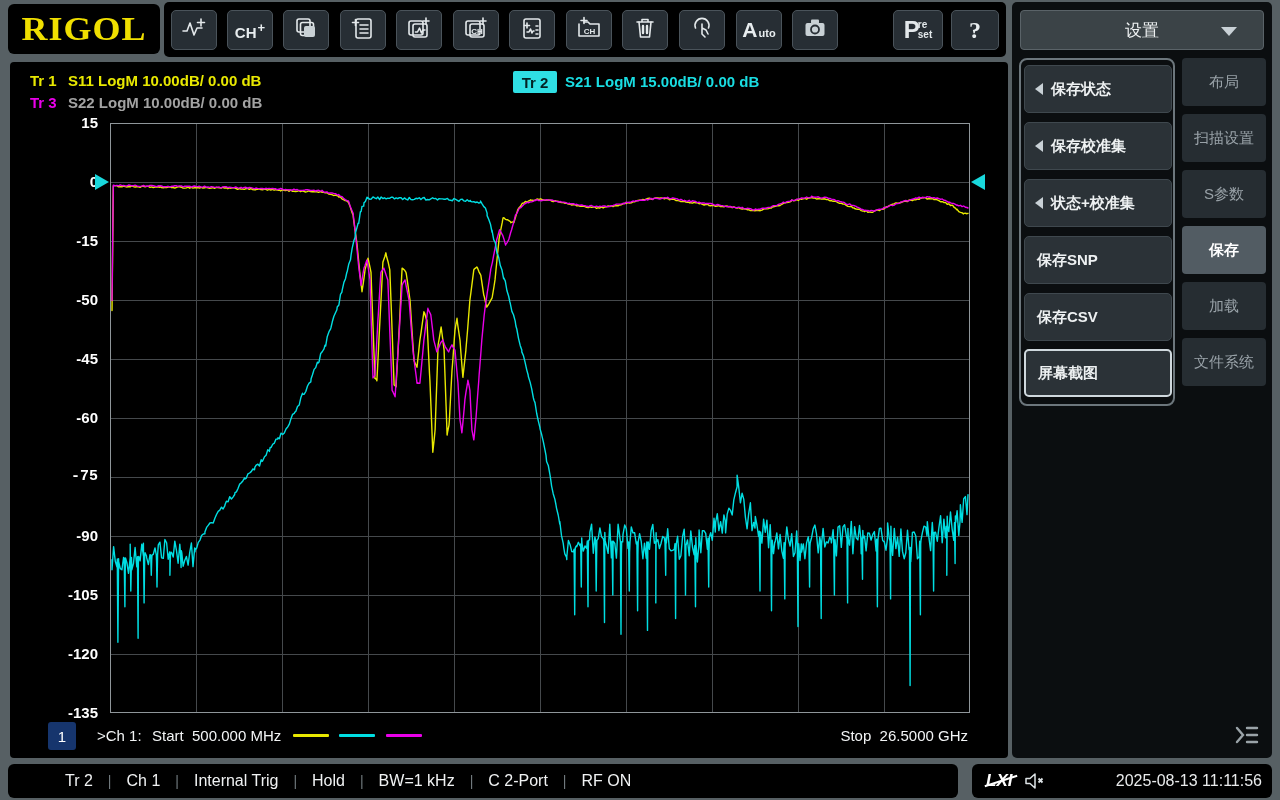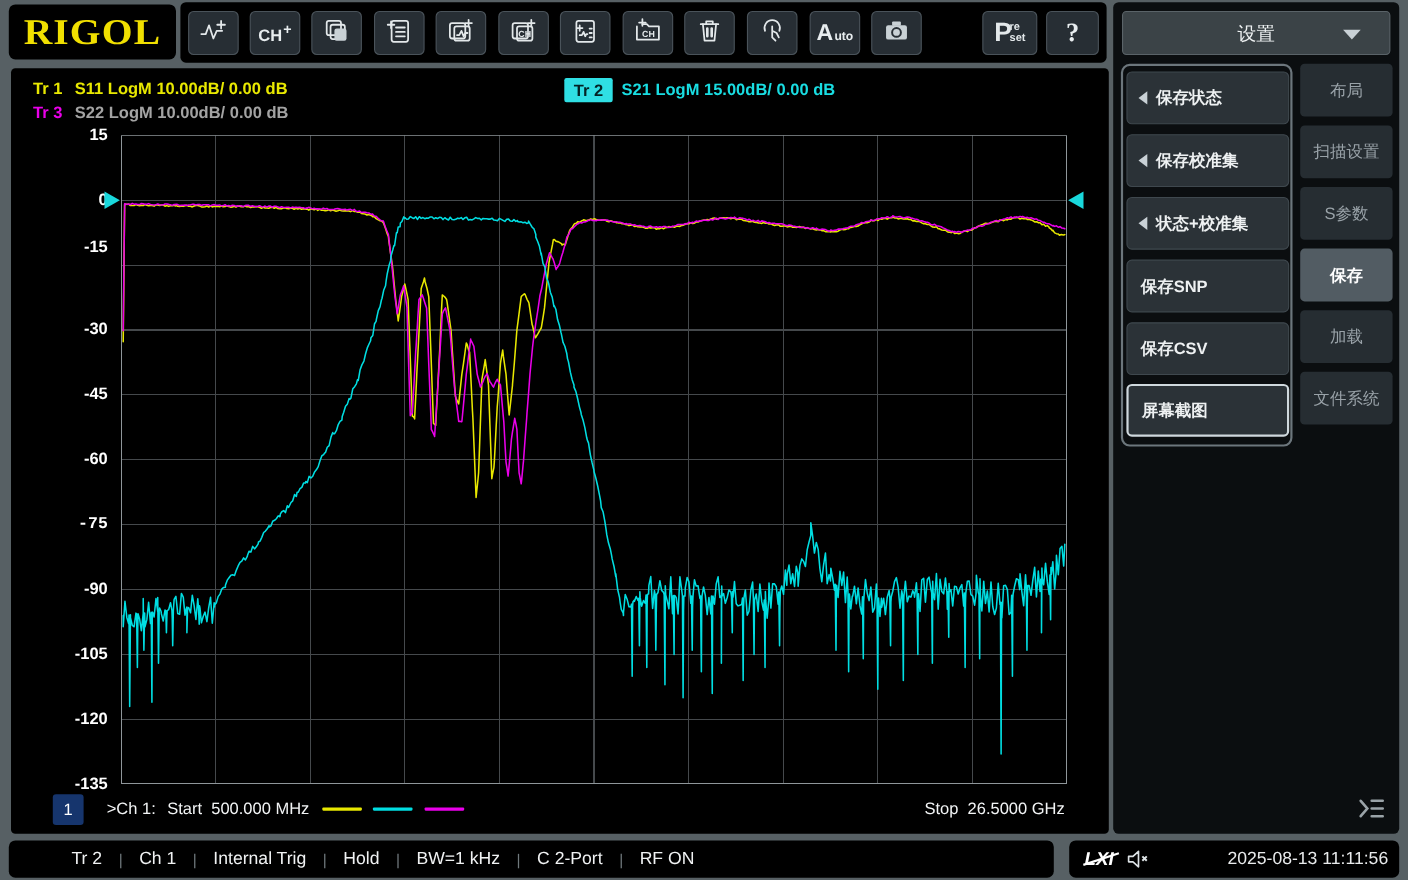--- a/index.html
+++ b/index.html
@@ -248,22 +248,22 @@
     <span class="annrow" id="tr3-id">Tr 3</span>
     <span class="annrow" id="tr3-detail">S22 LogM 10.00dB/ 0.00 dB</span>
     <div id="tr2-badge">
       <span>Tr 2</span>
     </div>
     <span class="annrow" id="tr2-detail">S21 LogM 15.00dB/ 0.00 dB</span>
 
     <div>
         <div class="ytick" style="top: 51px;">15</div>
         <div class="ytick" style="top: 110px;">0</div>
-        <div class="ytick" style="top: 153px;">-15</div>
-        <div class="ytick" style="top: 228px;">-30</div>
+        <div class="ytick" style="top: 169px;">-15</div>
+        <div class="ytick" style="top: 228px;">-50</div>
         <div class="ytick" style="top: 287px;">-45</div>
         <div class="ytick" style="top: 346px;">-60</div>
         <div class="ytick" style="top: 405px; font-family: Liberation Mono, monospace;">-75</div>
         <div class="ytick" style="top: 464px;">-90</div>
         <div class="ytick" style="top: 523px;">-105</div>
         <div class="ytick" style="top: 582px;">-120</div>
         <div class="ytick" style="top: 641px;">-135</div>
       </div>
 
     <div id="grid-wrap">

